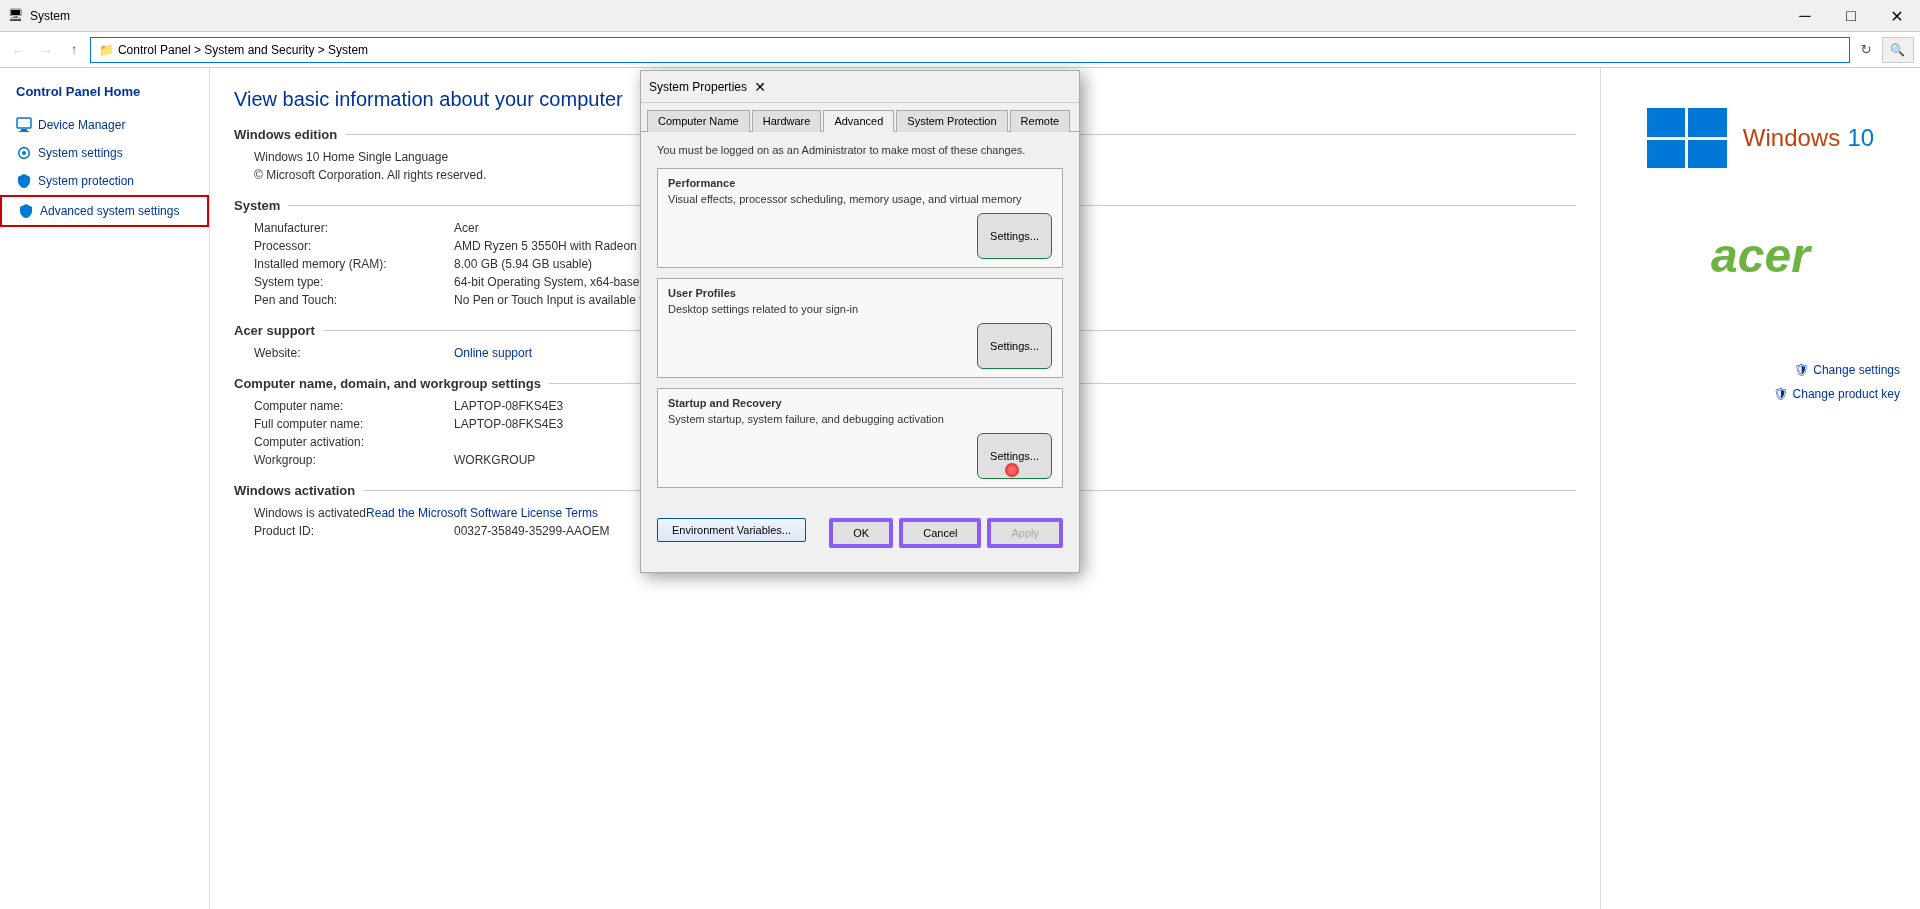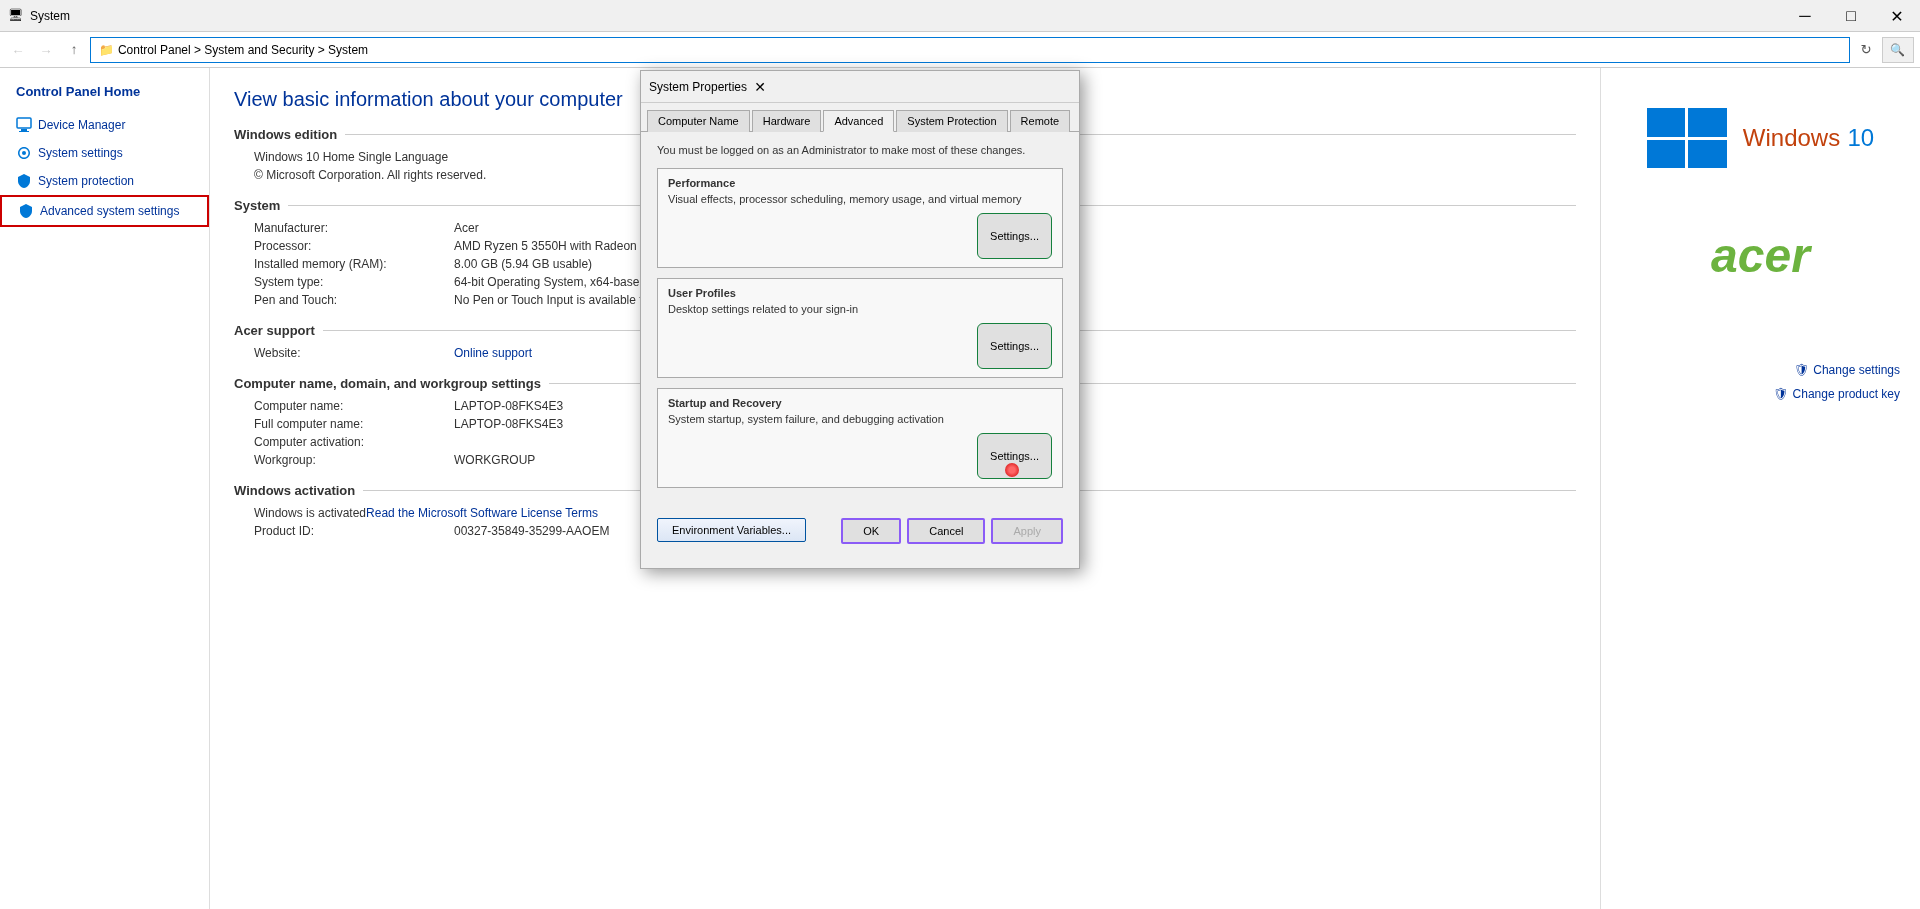--- a/index.html
+++ b/index.html
@@ -305,21 +305,21 @@
       cursor: pointer;
       font-size: 11px;
       border-radius: 2px;
     }
     .dialog-ok-cancel {
       display: flex;
       gap: 6px;
     }
     .dialog-btn {
       padding: 5px 20px;
-      border: 2px solid #8b5cf6;
+      border: 4px solid #8b5cf6;
       background: #e0e0e0;
       cursor: pointer;
       font-size: 11px;
       border-radius: 2px;
       min-width: 60px;
     }
     .dialog-btn.disabled { color: #aaa; cursor: default; }
 
     
     .cursor-dot {

